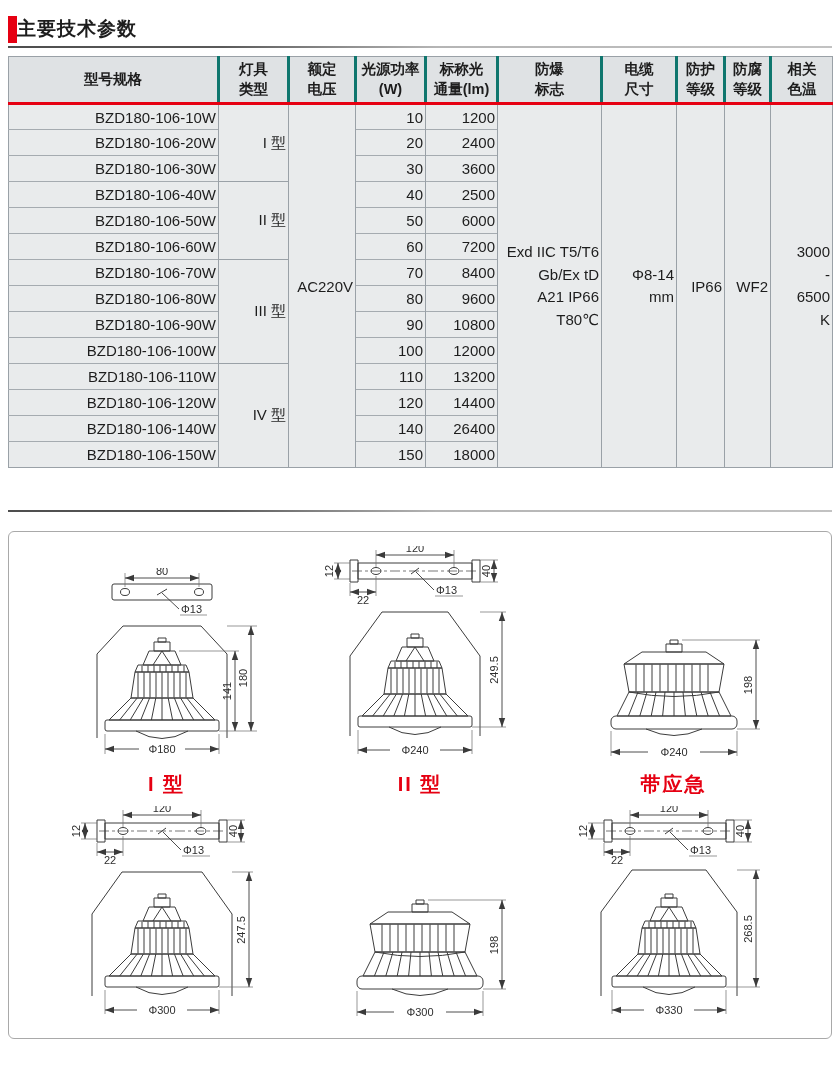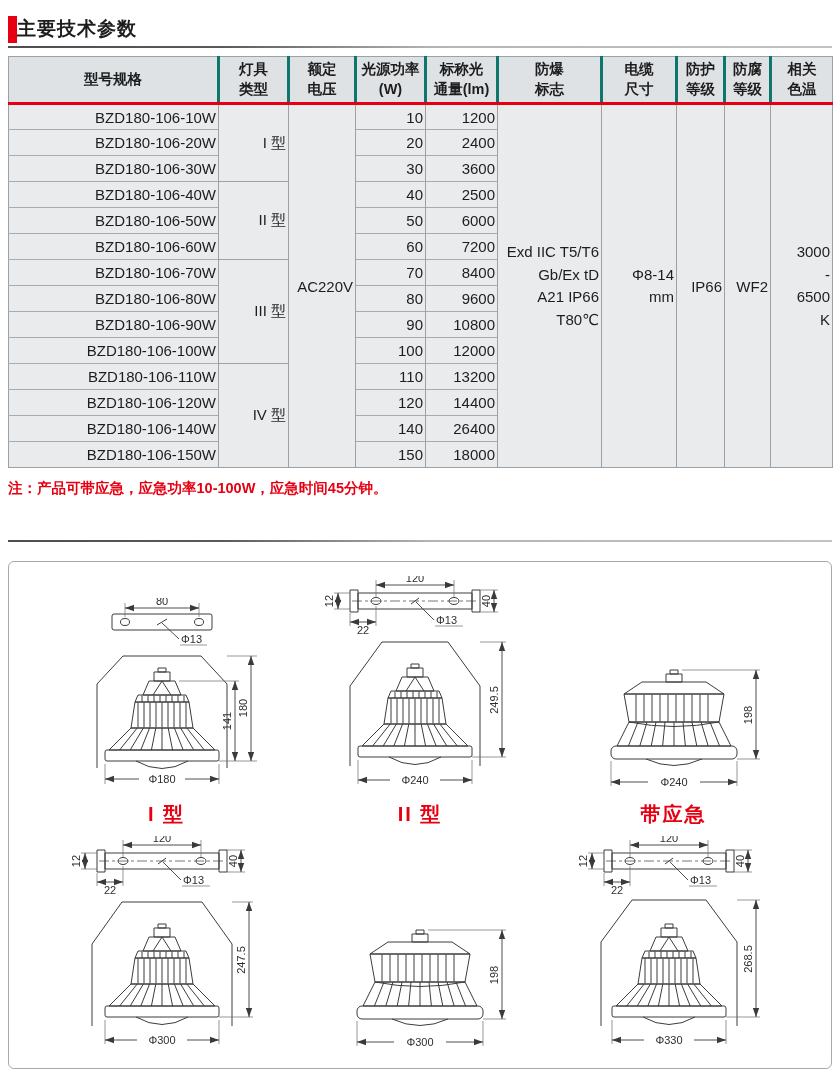--- a/index.html
+++ b/index.html
@@ -245,21 +245,20 @@
           <td>26400</td>
         </tr>
         <tr>
           <td>BZD180-106-150W</td>
           <td>150</td>
           <td>18000</td>
         </tr>
       </tbody>
     </table>
 
-    <p class="note">注：产品可带应急，应急功率10-100W，应急时间45分钟。</p>
   </section>
 
   <section class="sec2">
     <div class="sec-underline"></div>
 
     <div class="draw-box">
 
       <div class="draw-row">
 
         <figure class="fig">

